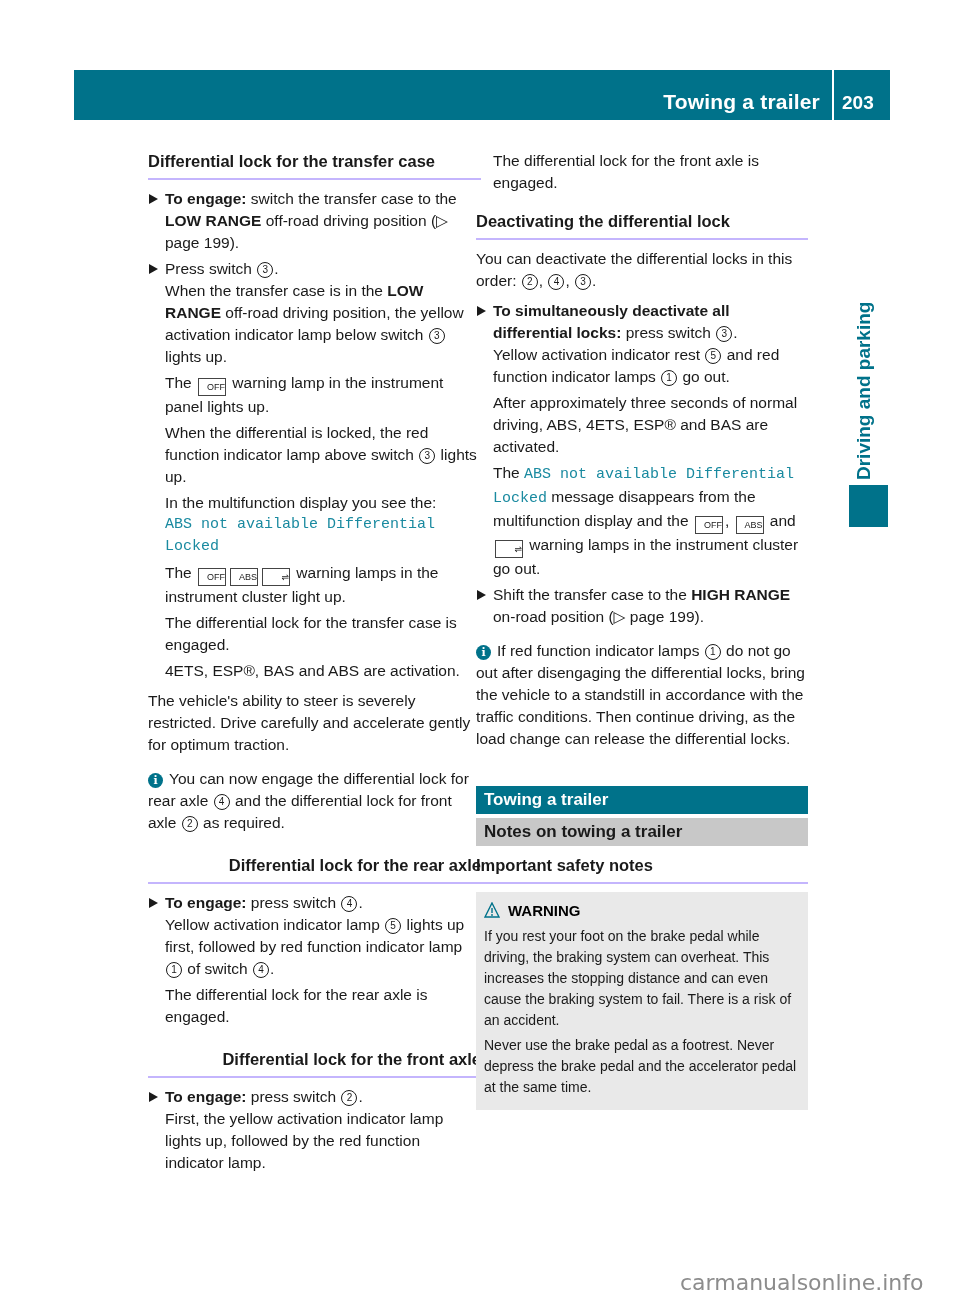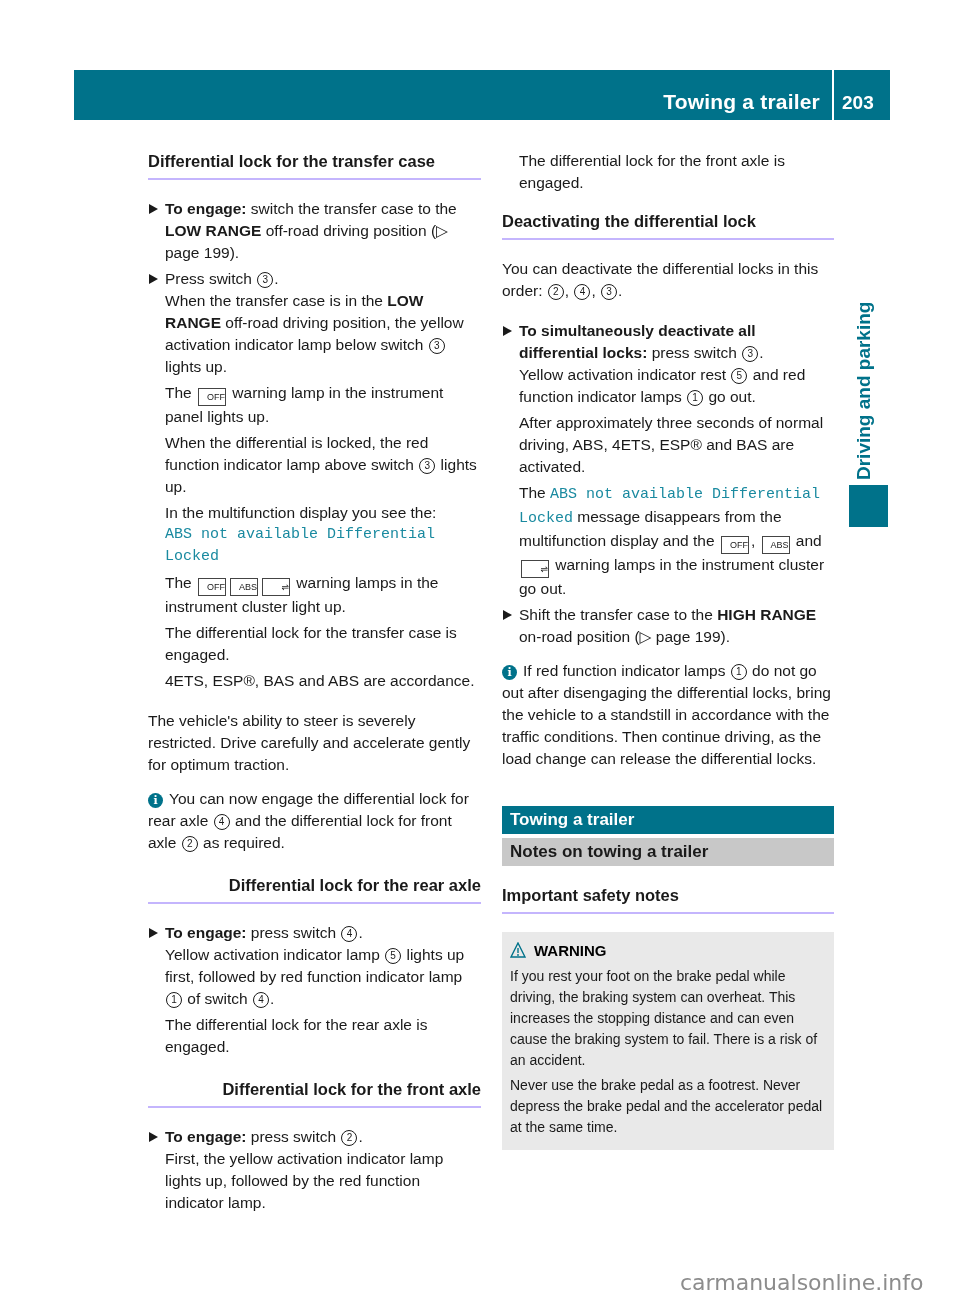--- a/index.html
+++ b/index.html
@@ -29,34 +29,34 @@
   .side-label span {
     position: absolute; left: 0; top: 0; transform-origin: left top;
     transform: translate(0, 230px) rotate(-90deg);
     color: #00728a; font-size: 19px; font-weight: bold; white-space: nowrap;
   }
   .side-block {
     position: absolute; left: 849px; top: 485px; width: 39px; height: 42px; background: #00728a;
   }
   .col { position: absolute; top: 150px; font-size: 15.5px; line-height: 22px; }
   .col-left { left: 148px; width: 333px; }
-  .col-right { left: 502px; width: 332px; }
+  .col-right { left: 476px; width: 332px; }
   h3 {
     margin: 0; font-size: 16.5px; font-weight: bold; padding-bottom: 6px;
     border-bottom: 2px solid #c4b5fd;
   }
   p { margin: 0; }
   .step { position: relative; padding-left: 17px; }
   .step::before {
     content: ""; position: absolute; left: 1px; top: 6px;
     border-left: 9px solid #1a1a1a; border-top: 5px solid transparent; border-bottom: 5px solid transparent;
   }
   .indent { padding-left: 17px; }
   .gap4 { margin-top: 4px; }
-  .gap8 { margin-top: 18px; }
+  .gap8 { margin-top: 8px; }
   .gap12 { margin-top: 12px; }
   .gap16 { margin-top: 16px; }
   .gap20 { margin-top: 20px; text-align: right; }
   b { font-weight: bold; }
   .mono { font-family: "Liberation Mono", "DejaVu Sans Mono", monospace; color: #1a8aa0; font-size: 15px; }
   .circ {
     display: inline-block; width: 14px; height: 14px; border: 1.2px solid #1a1a1a; border-radius: 50%;
     font-size: 10px; line-height: 14px; text-align: center; vertical-align: 1px; margin: 0 1px;
   }
   .lamp {
@@ -107,21 +107,21 @@
   <h3>Differential lock for the transfer case</h3>
   <p class="step gap8"><b>To engage:</b><span> switch the transfer case to the </span><b>LOW RANGE</b><span> off-road driving position (▷ page 199).</span></p>
   <p class="step gap4"><span>Press switch </span><span class="circ">3</span>.</p>
   <p class="indent"><span>When the transfer case is in the </span><b>LOW RANGE</b><span> off-road driving position, the yellow activation indicator lamp below switch </span><span class="circ">3</span><span> lights up.</span></p>
   <p class="indent gap4"><span>The </span><span class="lamp">OFF</span><span> warning lamp in the instrument panel lights up.</span></p>
   <p class="indent gap4"><span>When the differential is locked, the red function indicator lamp above switch </span><span class="circ">3</span><span> lights up.</span></p>
   <p class="indent gap4">In the multifunction display you see the:</p>
   <p class="indent mono">ABS not available Differential Locked</p>
   <p class="indent gap4"><span>The </span><span class="lamp">OFF</span><span class="lamp">ABS</span><span class="lamp">⇌</span><span> warning lamps in the instrument cluster light up.</span></p>
   <p class="indent gap4">The differential lock for the transfer case is engaged.</p>
-  <p class="indent gap4">4ETS, ESP®, BAS and ABS are accordance.</p>
+  <p class="indent gap4">4ETS, ESP®, BAS and ABS are activation.</p>
   <p class="gap8">The vehicle's ability to steer is severely restricted. Drive carefully and accelerate gently for optimum traction.</p>
   <p class="gap12 info-block"><span class="info-icon">i</span><span>You can now engage the differential lock for rear axle </span><span class="circ">4</span><span> and the differential lock for front axle </span><span class="circ">2</span><span> as required.</span></p>
 
   <h3 class="gap20">Differential lock for the rear axle</h3>
   <p class="step gap8"><b>To engage:</b><span> press switch </span><span class="circ">4</span>.</p>
   <p class="indent"><span>Yellow activation indicator lamp </span><span class="circ">5</span><span> lights up first, followed by red function indicator lamp </span><span class="circ">1</span><span> of switch </span><span class="circ">4</span>.</p>
   <p class="indent gap4">The differential lock for the rear axle is engaged.</p>
 
   <h3 class="gap20">Differential lock for the front axle</h3>
   <p class="step gap8"><b>To engage:</b><span> press switch </span><span class="circ">2</span>.</p>

